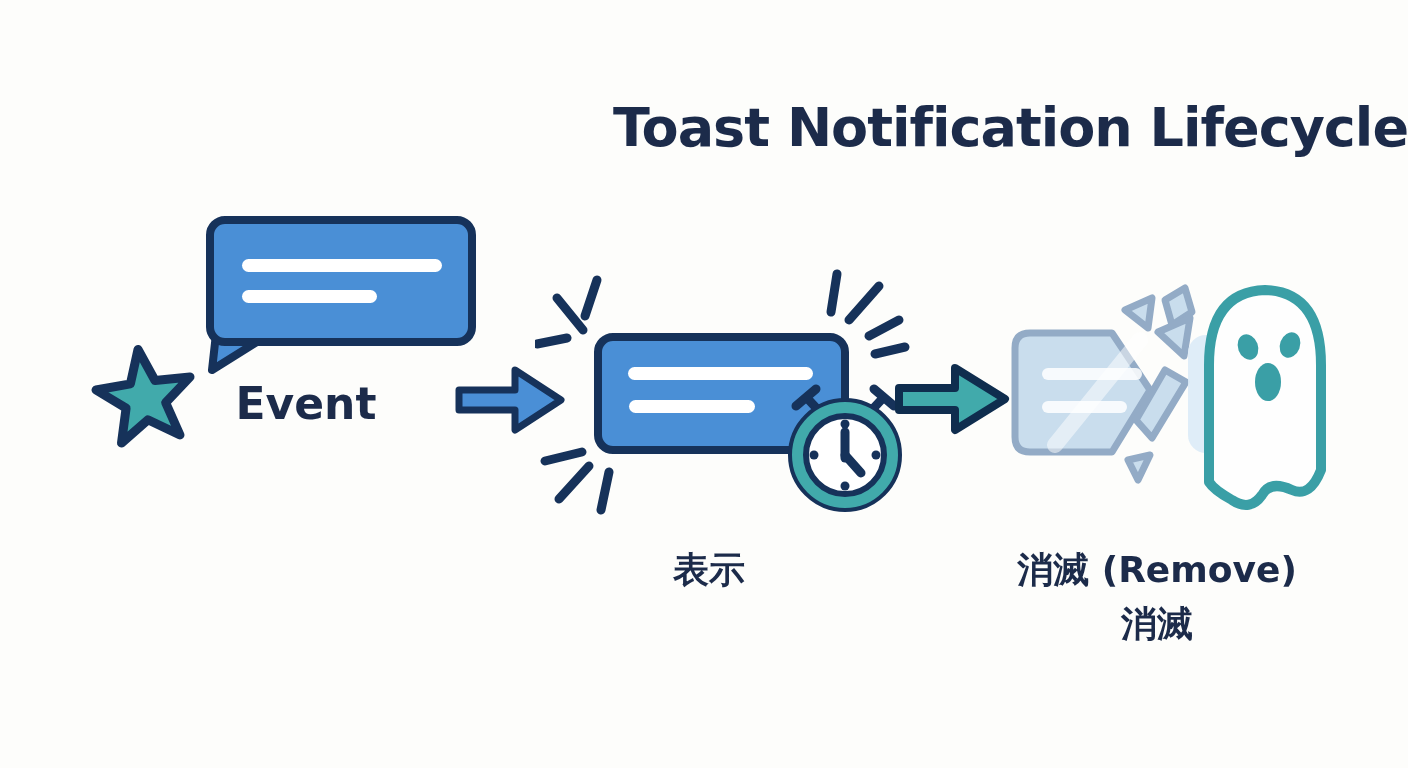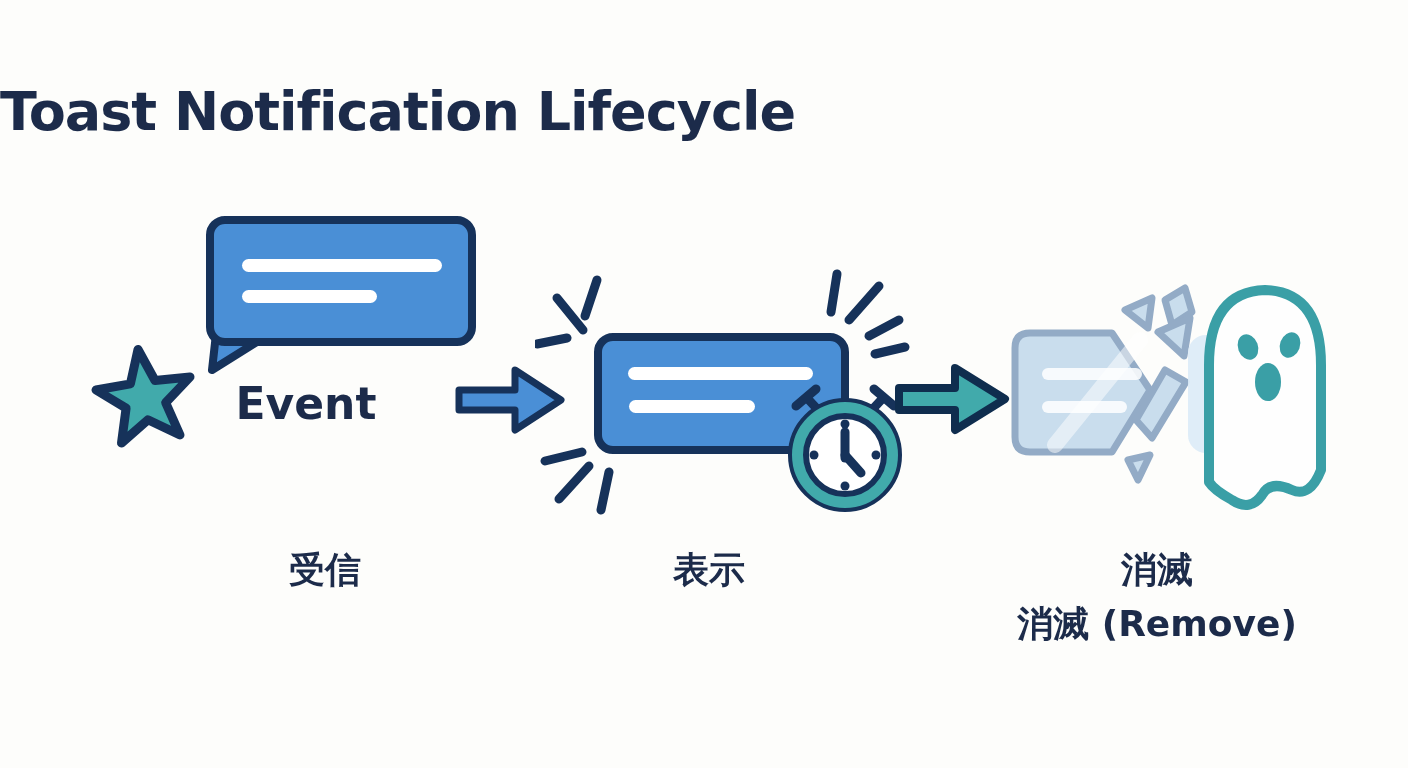--- a/index.html
+++ b/index.html
@@ -14,21 +14,21 @@
     --pure-white:#ffffff;
   }
   html,body{margin:0;padding:0;}
   body{font-family:"DejaVu Sans","Liberation Sans",sans-serif;}
   .canvas{
     position:relative;width:1408px;height:768px;overflow:hidden;
     background:var(--background);
   }
   .abs{position:absolute;}
   .title{
-    left:0;top:80px;width:1408px;text-align:left;
+    left:0;top:96px;width:1408px;text-align:right;
     font-size:54px;font-weight:800;letter-spacing:-1px;
     color:var(--title-navy);
   }
   .event-label{
     left:206px;top:378px;width:200px;text-align:center;
     font-size:44px;font-weight:700;color:var(--title-navy);
   }
   .caption{
     top:543px;text-align:center;font-size:36px;font-weight:700;
     color:var(--title-navy);line-height:1.5;
@@ -137,23 +137,22 @@
     <g>
       <path class="ghost-line" d="M209,212 L209,95 Q209,22 265,20 Q321,22 321,95 L321,200
                Q310,228 292,220 Q270,210 262,225 Q250,242 232,230 Q214,220 209,212 Z"></path>
       <ellipse class="ghost-feat" cx="0" cy="0" rx="10" ry="13" transform="translate(248,77) rotate(-20)"></ellipse>
       <ellipse class="ghost-feat" cx="0" cy="0" rx="10" ry="13" transform="translate(290,75) rotate(20)"></ellipse>
       <ellipse class="ghost-feat" cx="268" cy="112" rx="13" ry="19"></ellipse>
     </g>
   </svg>
 
   <div class="abs caption caption-1">
-    <div>受信</div>
   </div>
   <div class="abs caption caption-2">
     <div>表示</div>
   </div>
   <div class="abs caption caption-3">
+    <div>消滅 (Remove)</div>
     <div>消滅</div>
-    <div>消滅 (Remove)</div>
   </div>
 
 </div>
 
 </body></html>

